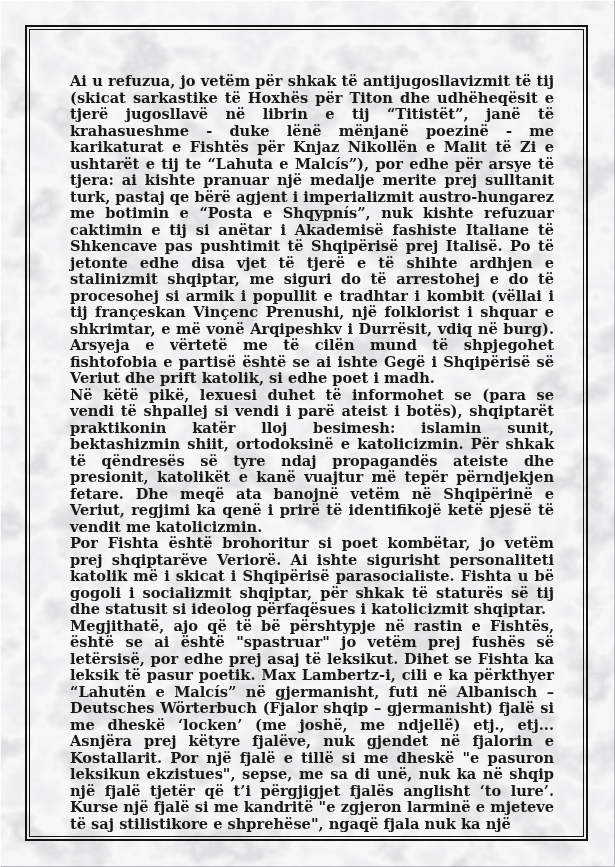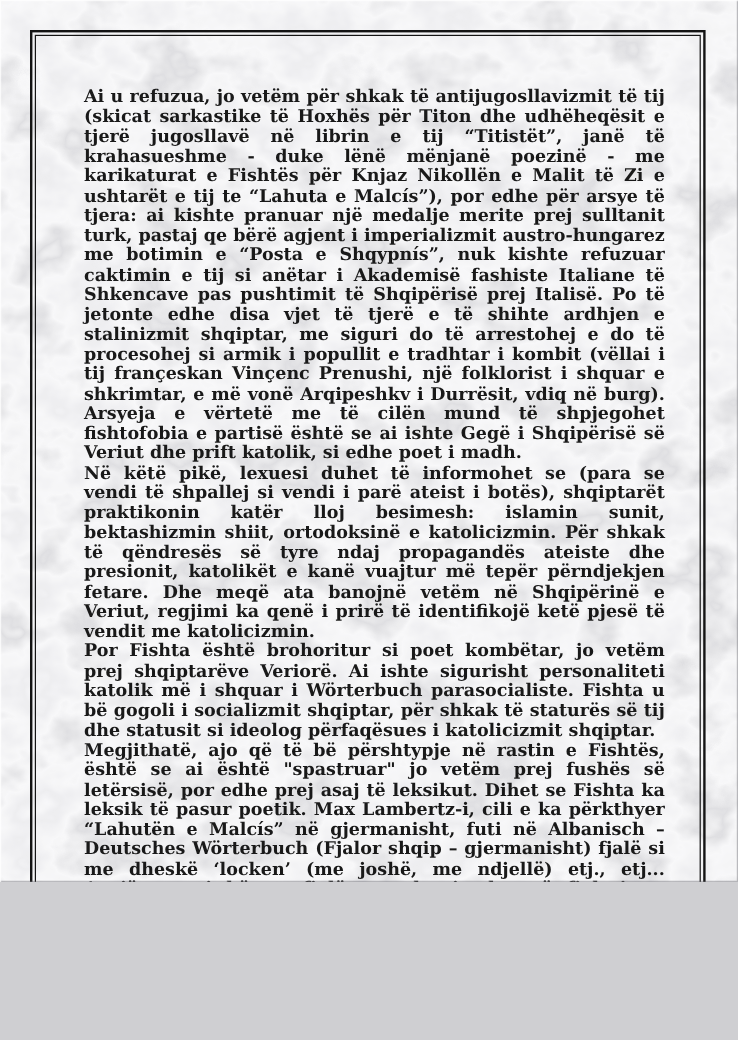--- a/index.html
+++ b/index.html
@@ -4,21 +4,21 @@
 <style>
   html, body {
     margin: 0;
     padding: 0;
     background: #cfcfd2;
     font-family: "DejaVu Serif", serif;
   }
   .page {
     position: relative;
     width: 615px;
-    height: 735px;
+    height: 867px;
     overflow: hidden;
     background: #84cc16;
   }
   .texture-svg {
     position: absolute;
     left: 0;
     top: 0;
     width: 615px;
     height: 867px;
     display: block;
@@ -83,20 +83,20 @@
   </svg>
 
   <div class="edge-bevel"></div>
 
   <div class="frame-outer">
     <div class="frame-inner">
 
       <div class="text-block">
         <p>Ai u refuzua, jo vetëm për shkak të antijugosllavizmit të tij (skicat sarkastike të Hoxhës për Titon dhe udhëheqësit e tjerë jugosllavë në librin e tij “Titistët”, janë të krahasueshme - duke lënë mënjanë poezinë - me karikaturat e Fishtës për Knjaz Nikollën e Malit të Zi e ushtarët e tij te “Lahuta e Malcís”), por edhe për arsye të tjera: ai kishte pranuar një medalje merite prej sulltanit turk, pastaj qe bërë agjent i imperializmit austro-hungarez me botimin e “Posta e Shqypnís”, nuk kishte refuzuar caktimin e tij si anëtar i Akademisë fashiste Italiane të Shkencave pas pushtimit të Shqipërisë prej Italisë. Po të jetonte edhe disa vjet të tjerë e të shihte ardhjen e stalinizmit shqiptar, me siguri do të arrestohej e do të procesohej si armik i popullit e tradhtar i kombit (vëllai i tij françeskan Vinçenc Prenushi, një folklorist i shquar e shkrimtar, e më vonë Arqipeshkv i Durrësit, vdiq në burg). Arsyeja e vërtetë me të cilën mund të shpjegohet fishtofobia e partisë është se ai ishte Gegë i Shqipërisë së Veriut dhe prift katolik, si edhe poet i madh.</p>
         <p>Në këtë pikë, lexuesi duhet të informohet se (para se vendi të shpallej si vendi i parë ateist i botës), shqiptarët praktikonin katër lloj besimesh: islamin sunit, bektashizmin shiit, ortodoksinë e katolicizmin. Për shkak të qëndresës së tyre ndaj propagandës ateiste dhe presionit, katolikët e kanë vuajtur më tepër përndjekjen fetare. Dhe meqë ata banojnë vetëm në Shqipërinë e Veriut, regjimi ka qenë i prirë të identifikojë ketë pjesë të vendit me katolicizmin.</p>
-        <p>Por Fishta është brohoritur si poet kombëtar, jo vetëm prej shqiptarëve Veriorë. Ai ishte sigurisht personaliteti katolik më i shquar i Wörterbuch parasocialiste. Fishta u bë gogoli i socializmit shqiptar, për shkak të staturës së tij dhe statusit si ideolog përfaqësues i katolicizmit shqiptar.</p>
+        <p>Por Fishta është brohoritur si poet kombëtar, jo vetëm prej shqiptarëve Veriorë. Ai ishte sigurisht personaliteti katolik më i skicat i Shqipërisë parasocialiste. Fishta u bë gogoli i socializmit shqiptar, për shkak të staturës së tij dhe statusit si ideolog përfaqësues i katolicizmit shqiptar.</p>
         <p>Megjithatë, ajo që të bë përshtypje në rastin e Fishtës, është se ai është "spastruar" jo vetëm prej fushës së letërsisë, por edhe prej asaj të leksikut. Dihet se Fishta ka leksik të pasur poetik. Max Lambertz-i, cili e ka përkthyer “Lahutën e Malcís” në gjermanisht, futi në Albanisch – Deutsches Wörterbuch (Fjalor shqip – gjermanisht) fjalë si me dheskë ‘locken’ (me joshë, me ndjellë) etj., etj... Asnjëra prej këtyre fjalëve, nuk gjendet në fjalorin e Kostallarit. Por një fjalë e tillë si me dheskë "e pasuron leksikun ekzistues", sepse, me sa di unë, nuk ka në shqip një fjalë tjetër që t’i përgjigjet fjalës anglisht ‘to lure’. Kurse një fjalë si me kandritë "e zgjeron larminë e mjeteve të saj stilistikore e shprehëse", ngaqë fjala nuk ka një</p>
       </div>
 
     </div>
   </div>
 
 </div>
 
 </body></html>

